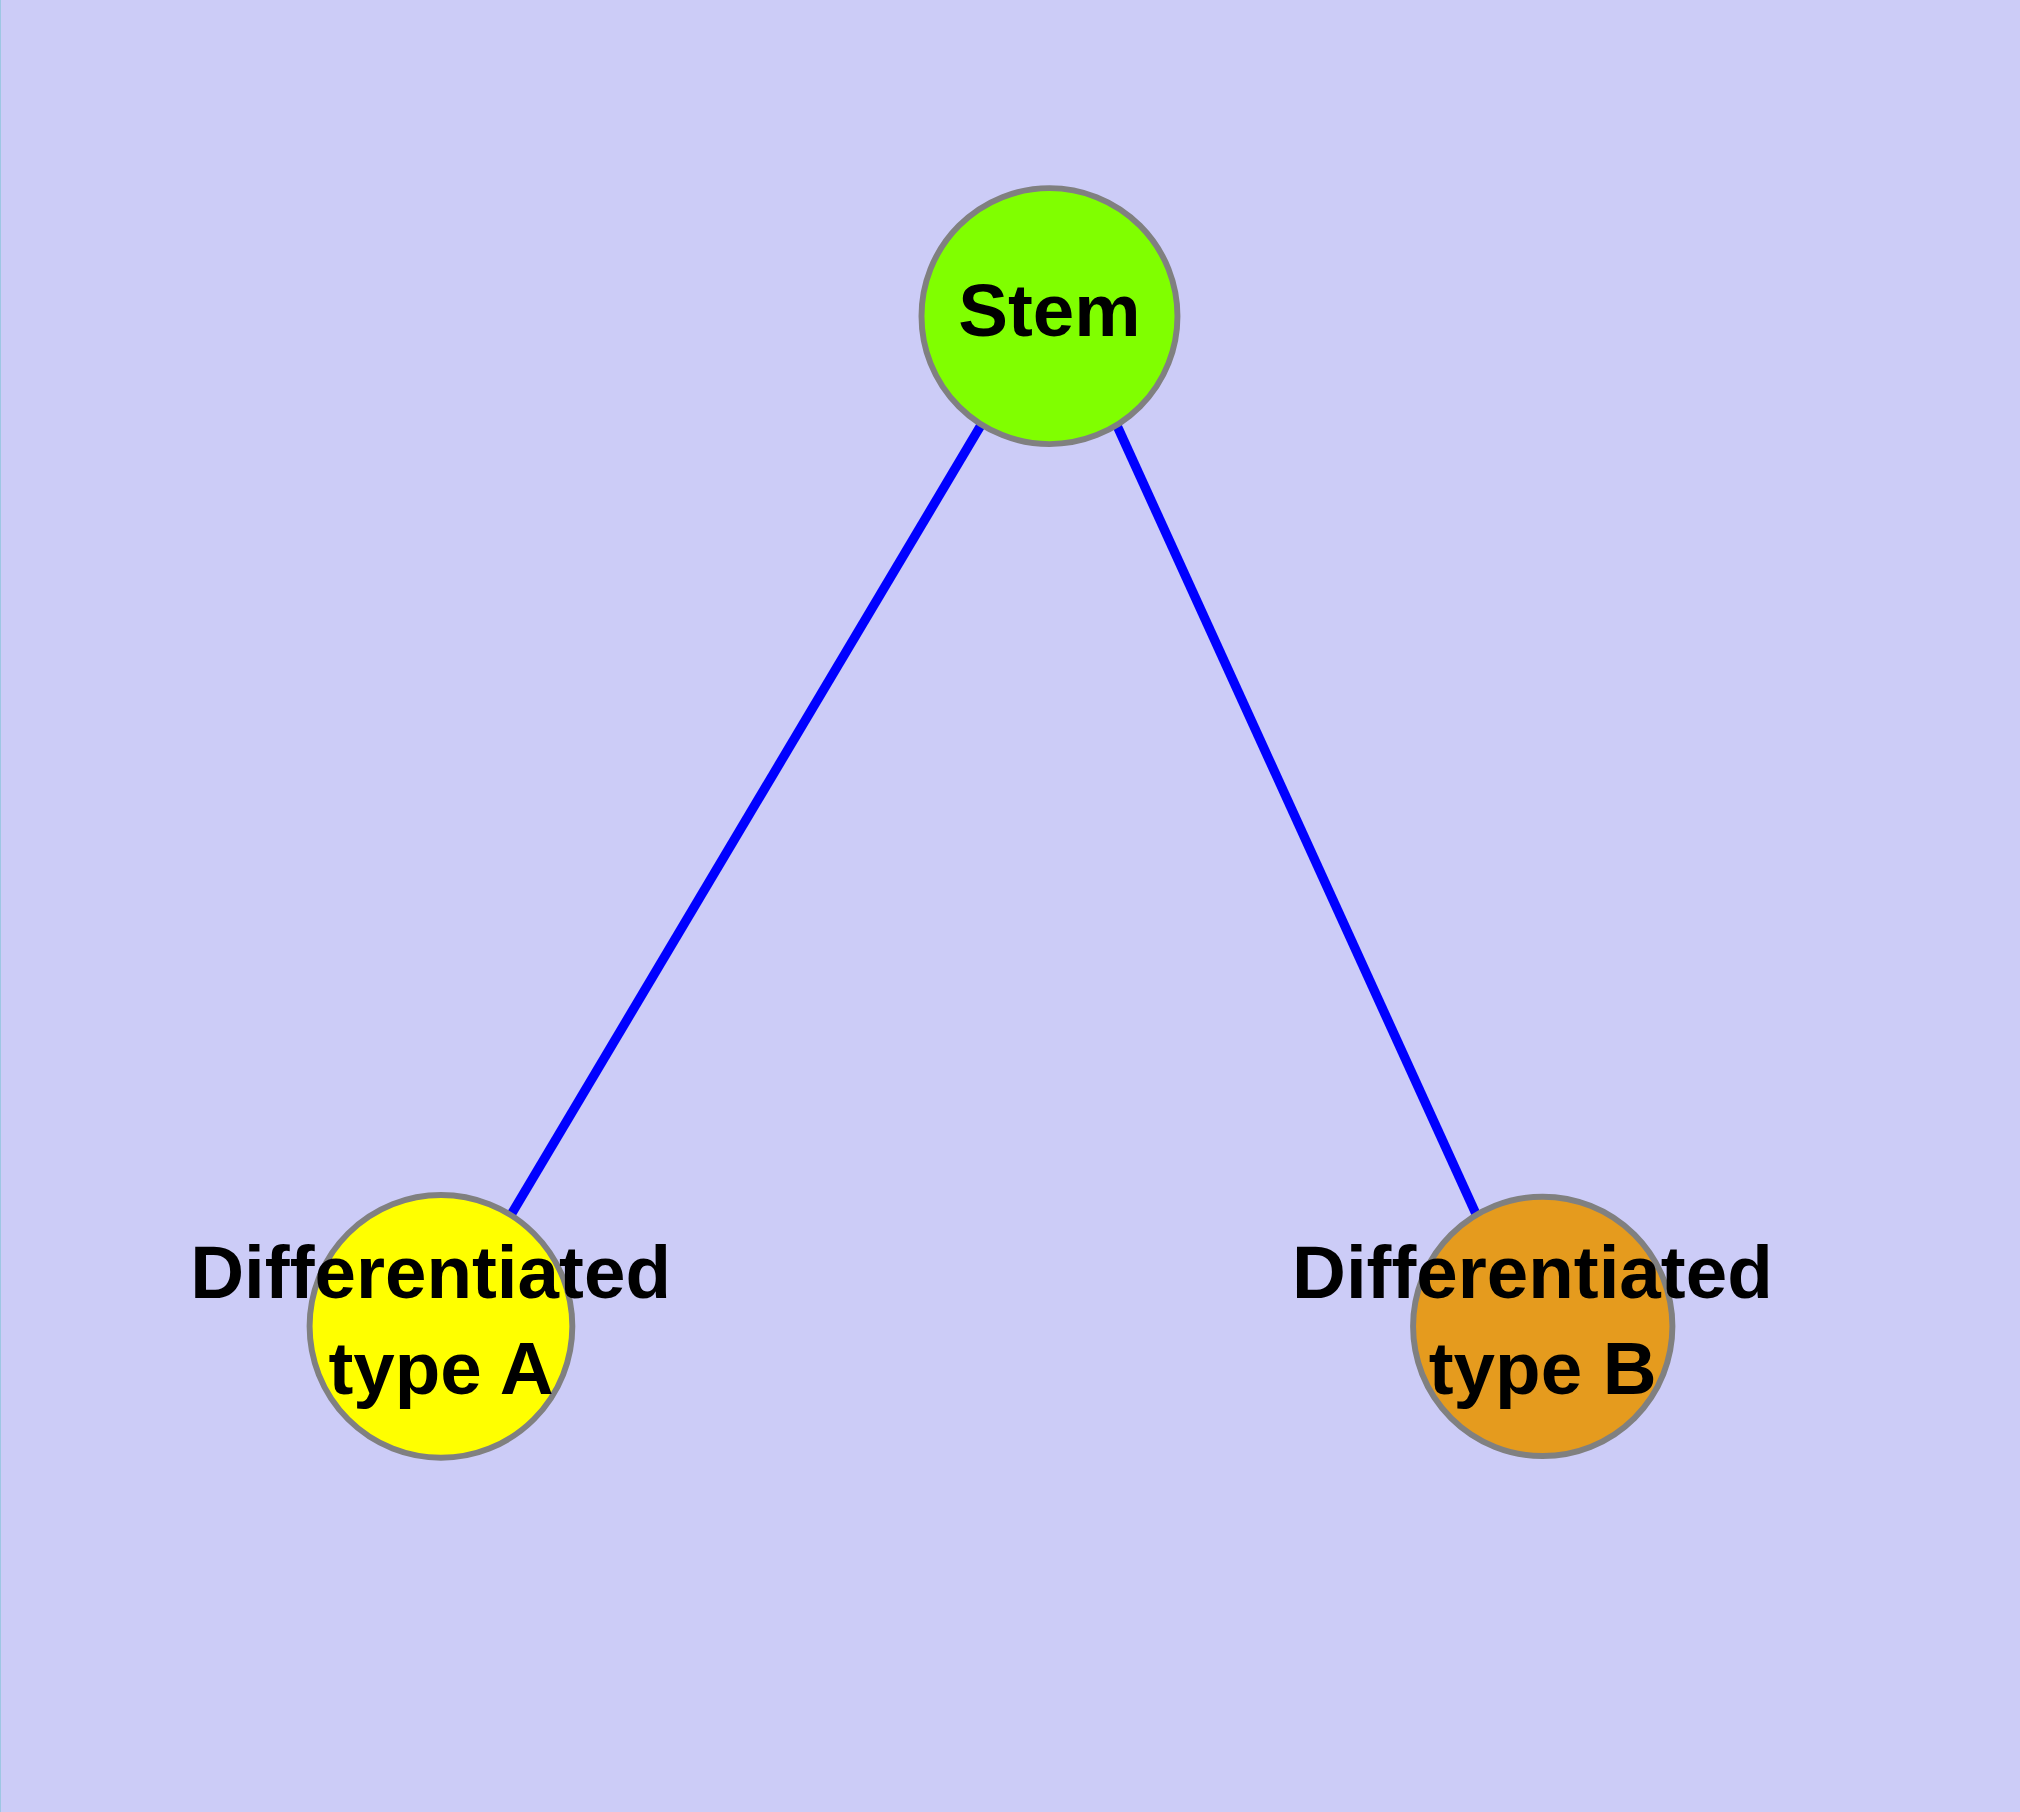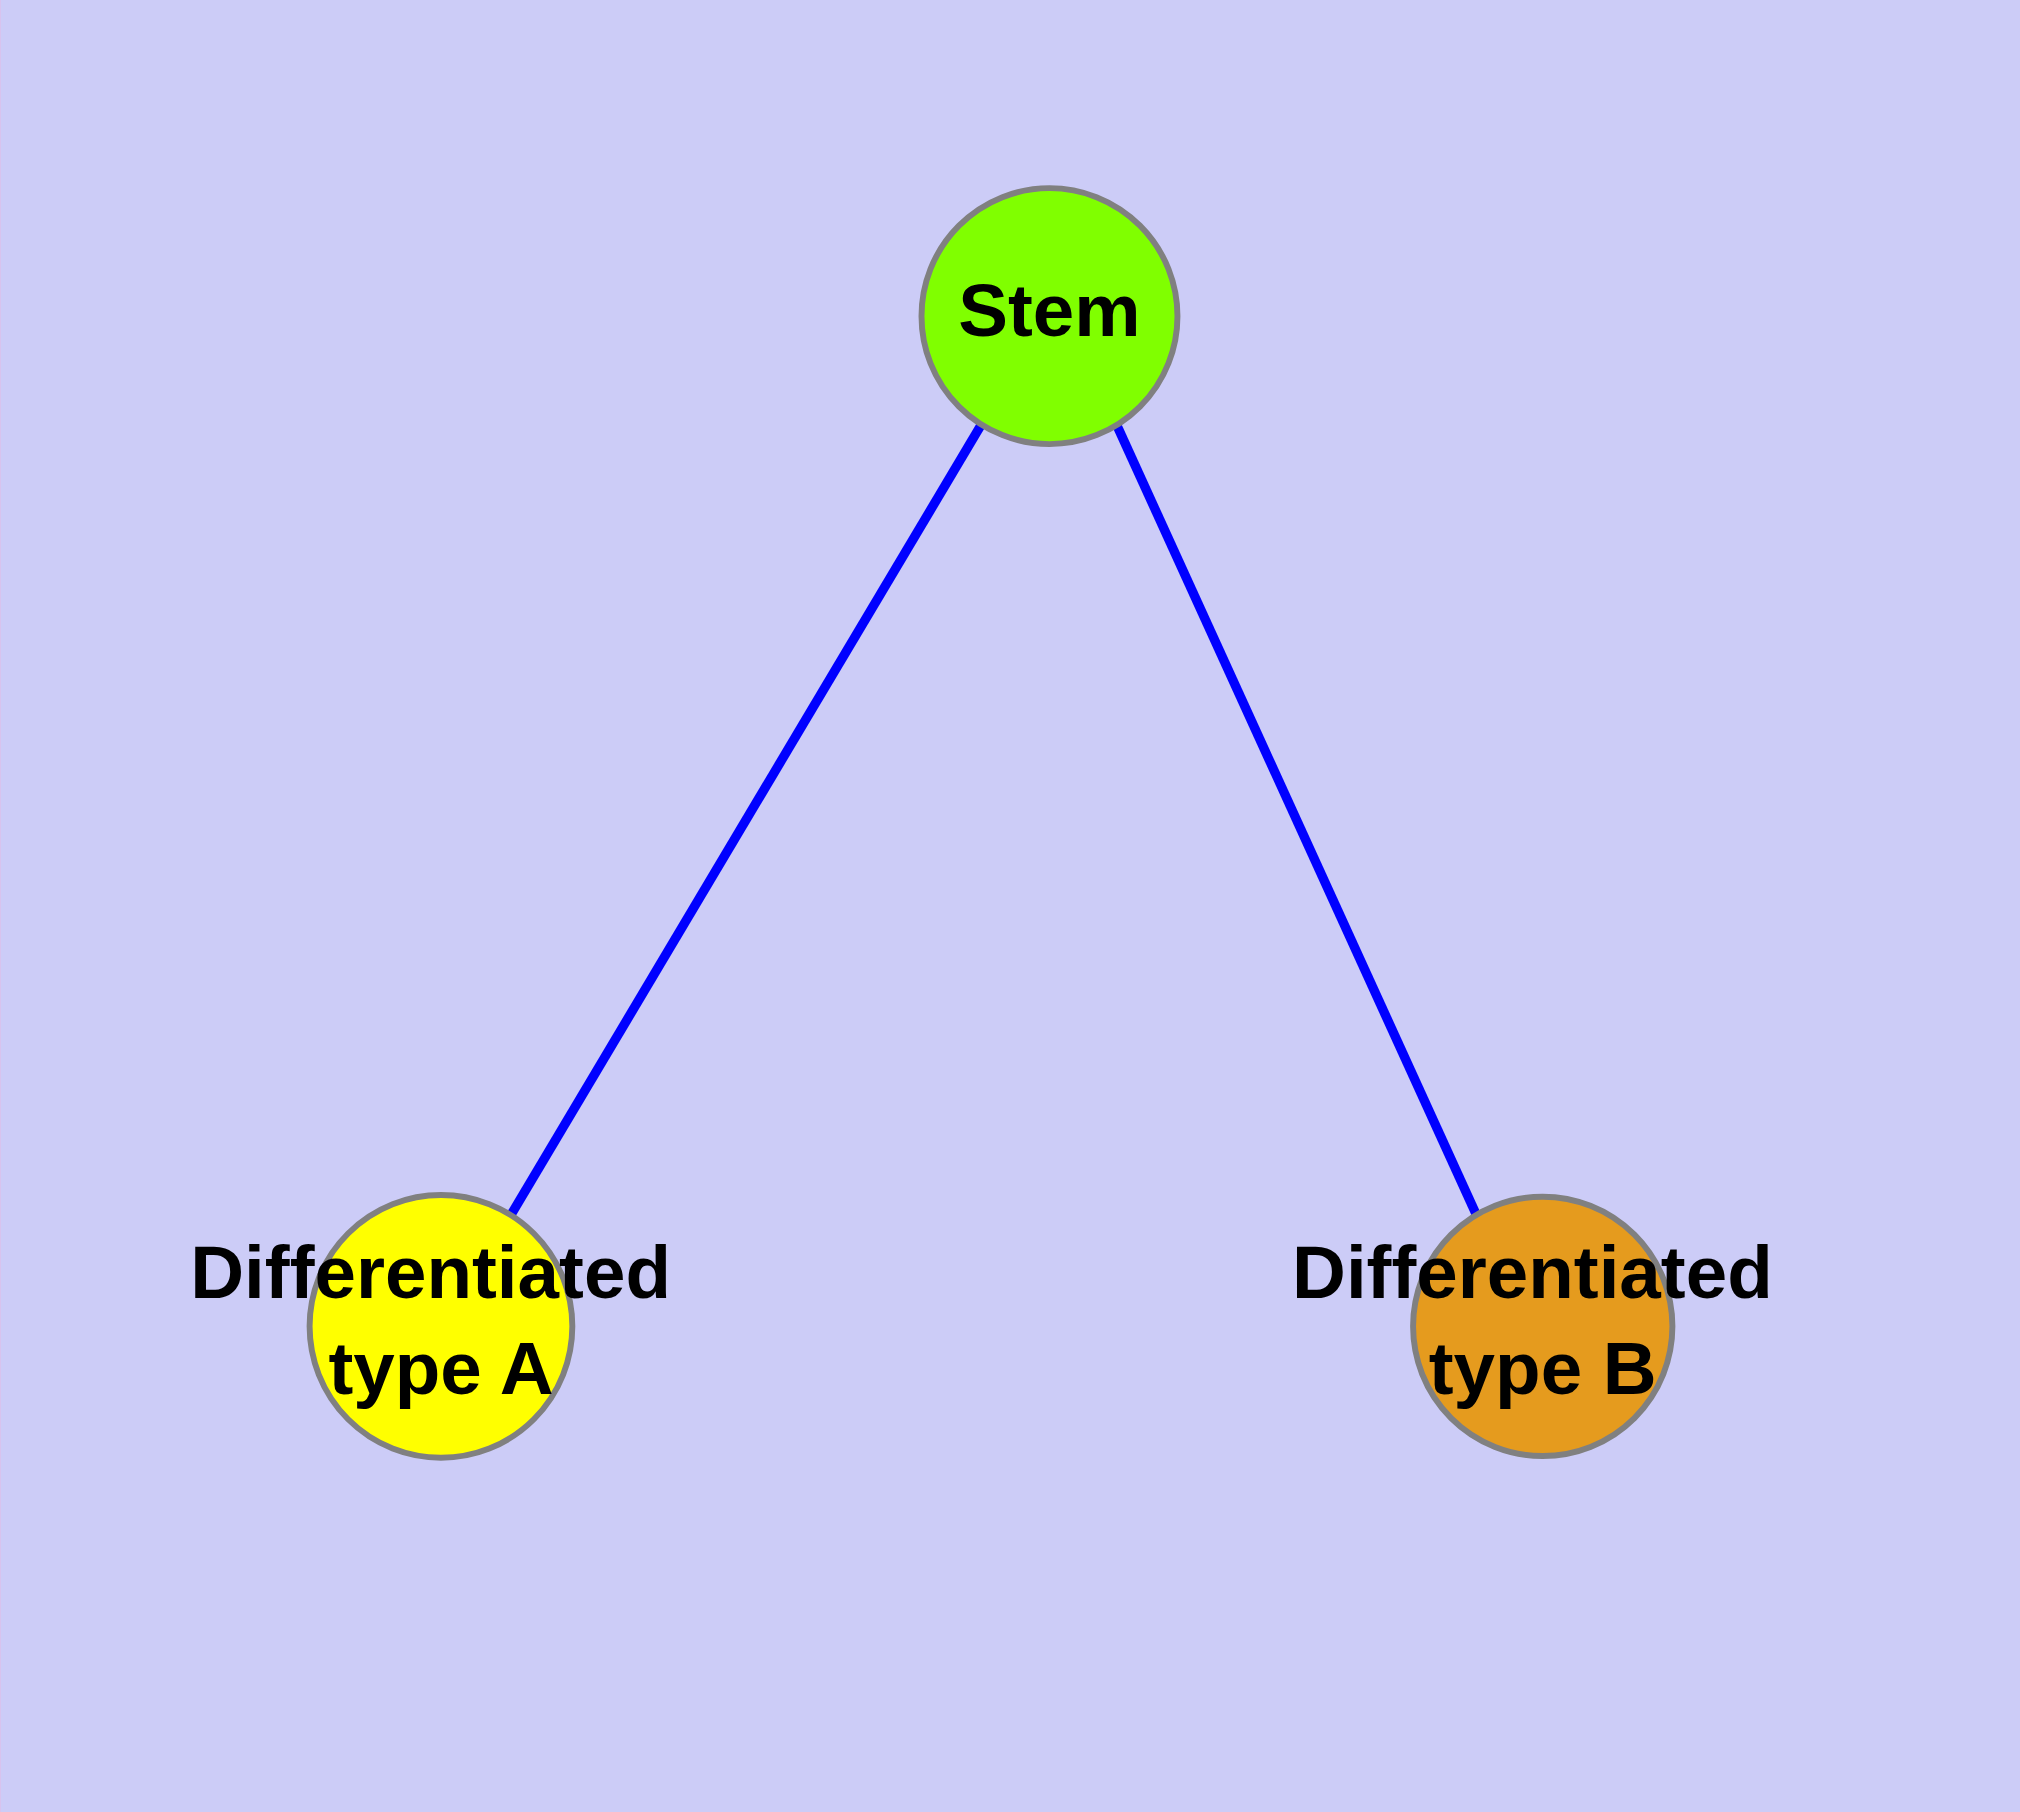--- a/index.html
+++ b/index.html
@@ -31,21 +31,21 @@
     dominant-baseline: middle;
     text-anchor: middle;
   }
   .node-label tspan {
     font-family: "Liberation Sans", sans-serif;
   }
 </style>
 </head>
 <body>
 
-<div id="canvas" style="width: 2021px; height: 1812px; background: #f9a8d4;">
+<div id="canvas" style="width: 2021px; height: 1812px; background: #14b8a6;">
   <svg id="graph-svg" viewBox="0 0 2384 2138" style="width: 2021px; height: 1812px;">
 
     <rect x="0" y="0" width="2384" height="2138" fill="#ccccf7"></rect>
 
     <g>
       <line x1="1157" y1="502" x2="601" y2="1436" stroke="#0000ff" stroke-width="11" stroke-linecap="butt"></line>
       <line x1="1318" y1="503" x2="1742" y2="1434" stroke="#0000ff" stroke-width="11" stroke-linecap="butt"></line>
     </g>
 
     <g>

